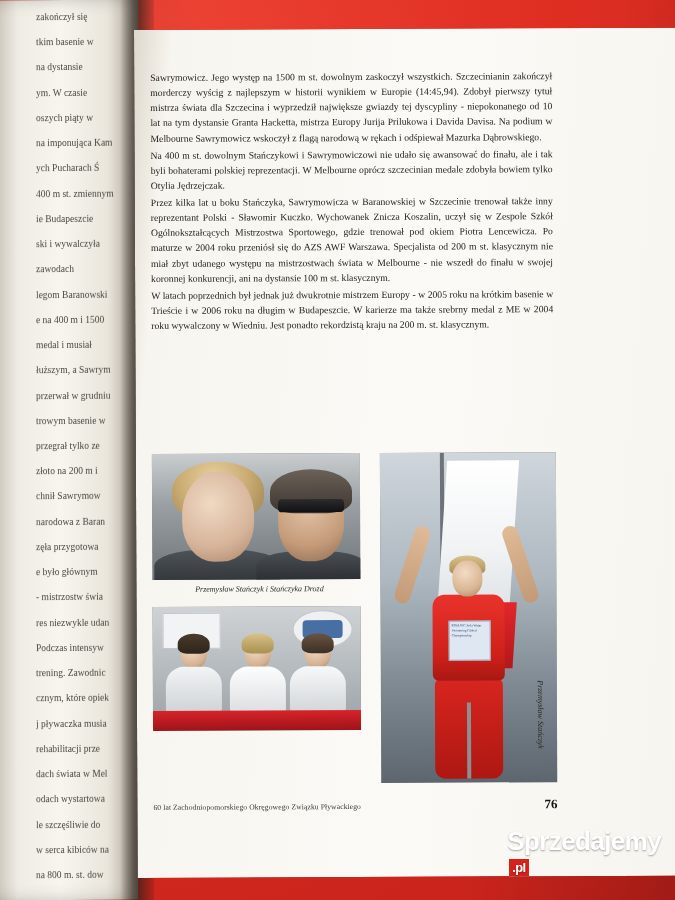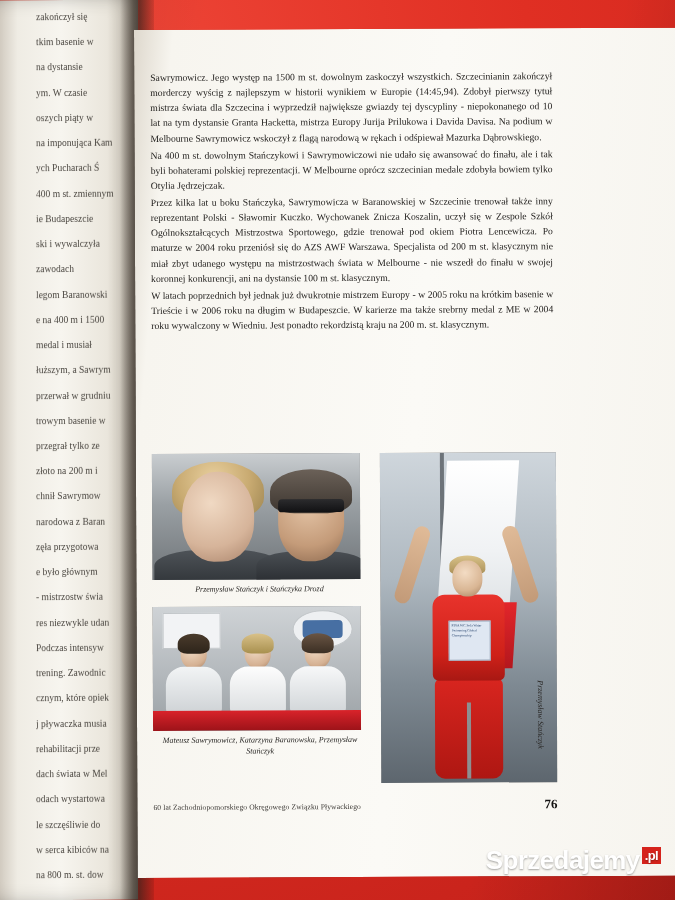--- a/index.html
+++ b/index.html
@@ -274,20 +274,21 @@
     right: 14px;
     bottom: 24px;
     font-family: "Liberation Sans", sans-serif;
     font-weight: bold;
     font-size: 26px;
     color: #ffffff;
     letter-spacing: -0.6px;
     text-shadow: 0 1px 2px rgba(0,0,0,0.35);
     display: flex;
     align-items: flex-start;
+    flex-direction: column;
   }
   .watermark .pl {
     font-size: 13px;
     color: #ffffff;
     background: #d5231c;
     border-radius: 0;
     padding: 1px 3px;
     margin-left: 2px;
     margin-top: 2px;
   }
@@ -386,21 +387,20 @@
 
       <div class="p2-person" style="left:152px;">
         <div class="p2-head">
           <div class="p2-hair" style="background:linear-gradient(180deg,#6a5544,#3b2f24);"></div>
         </div>
         <div class="p2-body" style="background:linear-gradient(180deg,#f7f8f9,#d2d6d9);"></div>
       </div>
 
       <div class="p2-table"></div>
     </div>
-    <div class="cap cap-2">Mateusz Sawrymowicz, Katarzyna Baranowska, Przemysław Stańczyk</div>
 
     <div class="photo photo-3">
       <div class="p3-bg"></div>
       <div class="p3-flagpole"></div>
       <div class="p3-flag-white"></div>
       <div class="p3-flag-red"></div>
       <div class="p3-arm-l"></div>
       <div class="p3-arm-r"></div>
       <div class="p3-legs"></div>
       <div class="p3-leg-split"></div>

